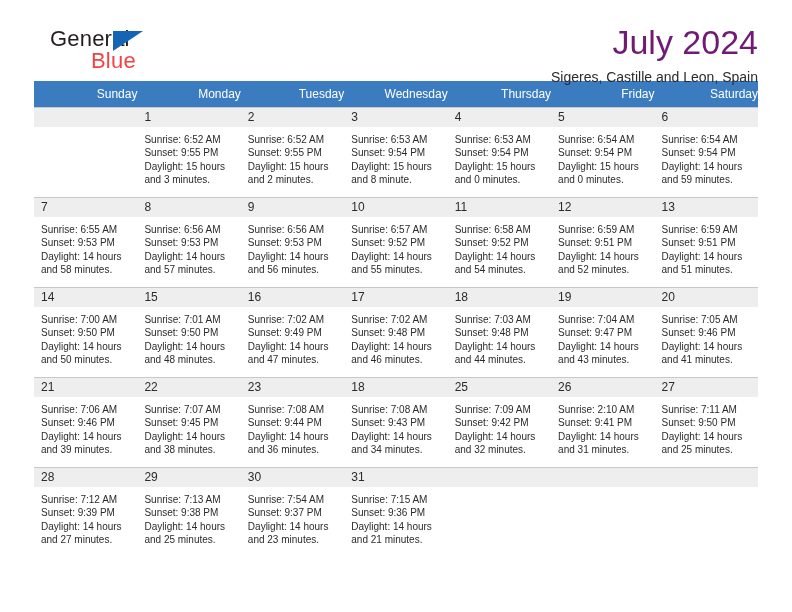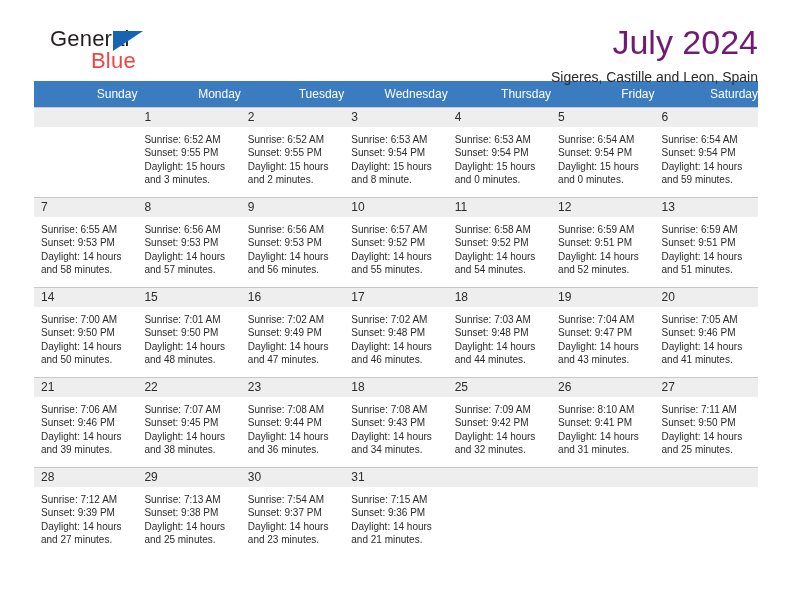--- a/index.html
+++ b/index.html
@@ -449,21 +449,21 @@
                 <div>Sunset: 9:42 PM</div>
                 <div>Daylight: 14 hours</div>
                 <div>and 32 minutes.</div>
               </div>
             </div>
           </td>
           <td>
             <div class="daycell">
               <div class="daynum">26</div>
               <div class="details">
-                <div>Sunrise: 8:10 AM</div>
+                <div>Sunrise: 2:10 AM</div>
                 <div>Sunset: 9:41 PM</div>
                 <div>Daylight: 14 hours</div>
                 <div>and 31 minutes.</div>
               </div>
             </div>
           </td>
           <td>
             <div class="daycell">
               <div class="daynum">27</div>
               <div class="details">

